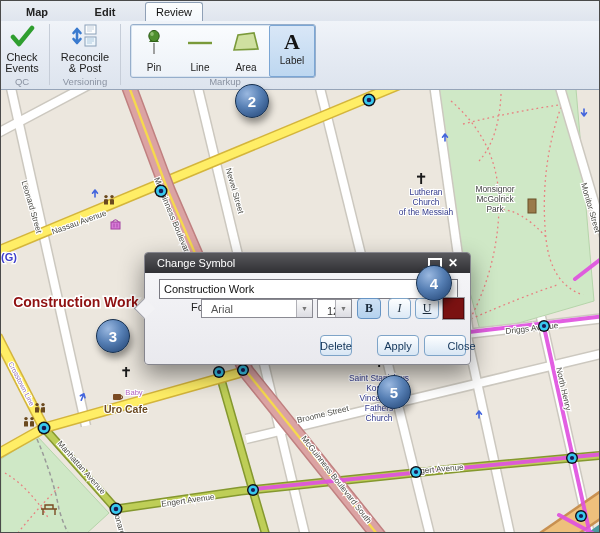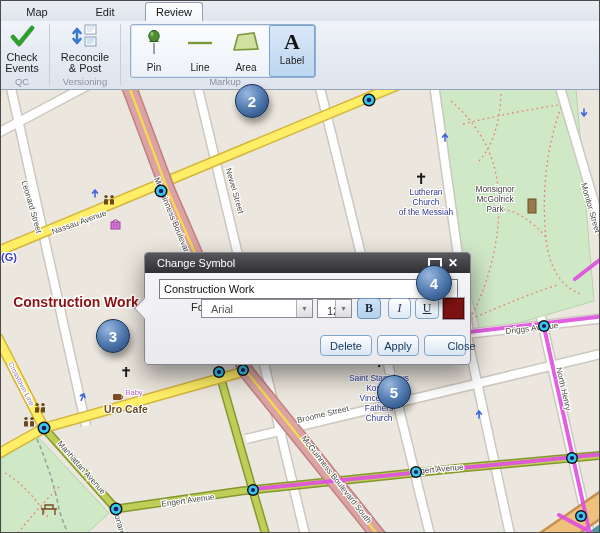--- a/index.html
+++ b/index.html
@@ -5,21 +5,21 @@
   html,body{margin:0;padding:0;background:#fff;}
   #app{position:relative;width:600px;height:533px;box-sizing:border-box;border:1px solid #4a4a4a;
        overflow:hidden;font-family:"Liberation Sans",sans-serif;background:#ece8df;}
 
   
   .ribbon{position:absolute;left:0;top:0;width:100%;height:88px;
           background:linear-gradient(#f7f9fc,#e7ecf4 55%,#dde4ee);border-bottom:1px solid #96a4b8;z-index:10;}
   .tabstrip{position:relative;height:20px;background:linear-gradient(#e9edf3,#dfe5ee);
             display:flex;align-items:flex-end;}
   .tab{width:56px;text-align:center;font-size:11px;color:#222;padding:3px 0;cursor:default;}
-  .tab.plain{margin-left:8px;}
+  .tab.plain{margin-left:8px;font-weight:bold;}
   .tab.active{background:linear-gradient(#fdfefe,#f3f7fc);border:1px solid #8fa0b6;border-bottom:none;
               border-radius:3px 3px 0 0;color:#111;}
   .ribbon-body{position:relative;height:67px;display:flex;align-items:stretch;gap:6px;}
   .rgroup{display:flex;flex-direction:column;align-items:center;justify-content:flex-start;position:relative;}
   .vsep{width:1px;background:#c6cdd8;margin:3px 0;}
   .group-label{position:absolute;bottom:1px;width:100%;text-align:center;font-size:9.5px;color:#8b93a2;}
   .big-btn{display:flex;flex-direction:column;align-items:center;padding-top:3px;cursor:default;}
   .big-btn .cap{font-size:11px;color:#1c1c1c;text-align:center;line-height:11px;width:52px;}
   .qc-group{width:42px;}
   .ver-group{width:58px;}
@@ -62,21 +62,21 @@
              justify-content:center;font-size:12px;color:#1a2a3a;cursor:default;}
   .style-btn.pressed{background:linear-gradient(#cfe1f4,#b5d2ee);border-color:#6694c4;}
   .bold-b{left:212px;font-weight:bold;font-family:"Liberation Serif",serif;}
   .italic-b{left:243px;width:23px;font-style:italic;font-family:"Liberation Serif",serif;}
   .under-b{left:270px;text-decoration:underline;font-family:"Liberation Serif",serif;}
   .swatch{position:absolute;left:298px;top:45px;width:21px;height:21px;box-sizing:border-box;
           border:1px solid #55080a;box-shadow:0 0 0 1px #9a9aa0;}
   .dlg-btn{position:absolute;top:82px;height:21px;box-sizing:border-box;border:1px solid #7ea4c8;border-radius:4px;
            background:linear-gradient(#fdfeff,#d8e6f4);font-size:11px;color:#14365a;display:flex;
            align-items:center;justify-content:center;cursor:default;}
-  .del-btn{left:175px;width:52px;}
+  .del-btn{left:175px;width:32px;}
   .apply-btn{left:232px;width:42px;}
   .close-btn{left:279px;width:42px;padding-left:33px;}
 
   
   .badge{position:absolute;width:32px;height:32px;border-radius:50%;z-index:40;
          background:radial-gradient(circle at 35% 28%,#9ab8e0 0%,#567fb4 45%,#1e3f6e 100%);
          border:1px solid #16304f;box-shadow:2px 5px 7px rgba(0,0,0,.4);
          color:#fff;font-weight:bold;font-size:15px;display:flex;align-items:center;justify-content:center;}
 </style>
 </head>

